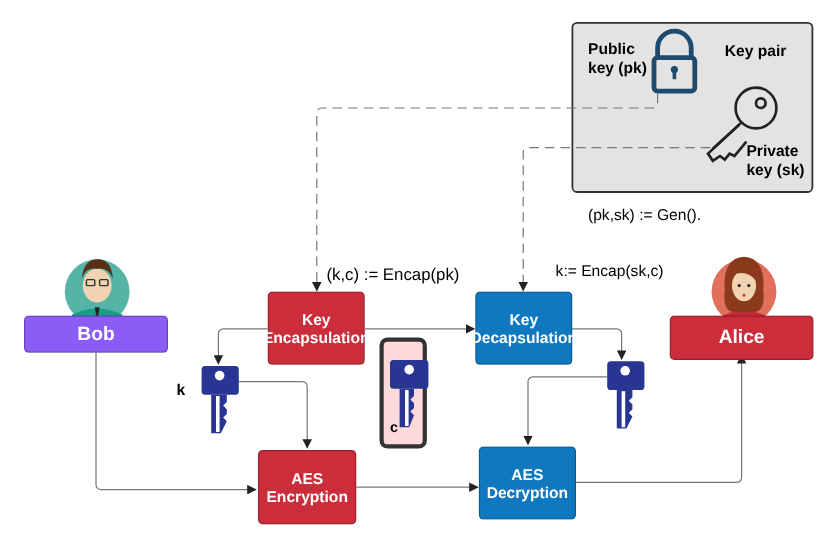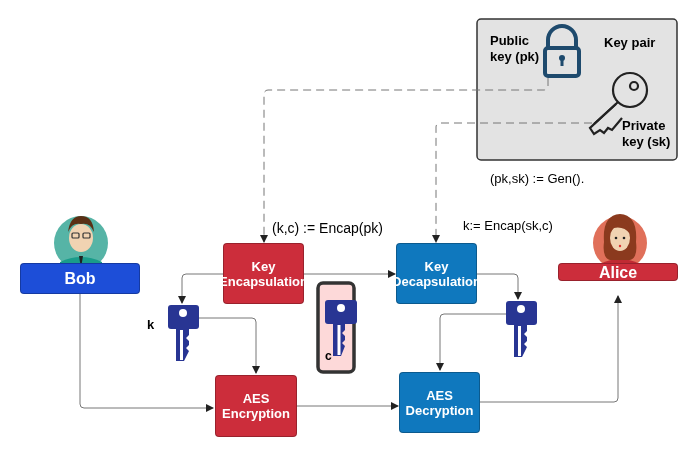--- a/index.html
+++ b/index.html
@@ -3,21 +3,21 @@
 <meta charset="utf-8">
 <style>
   html, body { margin:0; padding:0; background:#ffffff; }
   body { width:700px; height:457px; position:relative; overflow:hidden; font-family:"Liberation Sans", sans-serif; }
   svg.diagram { position:absolute; left:0; top:0; }
   .lbl { position:absolute; font-family:"Liberation Sans", sans-serif; color:#000000; }
   .box { position:absolute; border-radius:4px; color:#fff; font-weight:bold; display:flex; align-items:center; justify-content:center; text-align:center; box-sizing:border-box; border:1px solid rgba(0,0,0,0.25); }
   .box span { display:block; line-height:15px; font-size:13px; }
   .red { background:#cc2d3b; }
   .blue { background:#0f78be; }
-  .teal { background:#1d4ed8; }
+  .teal { background:#8b5cf6; }
   .namebox { font-size:16px; }
   .bold { font-weight:bold; }
 </style>
 </head>
 <body>
 
 <svg class="diagram" width="700" height="457" viewBox="0 0 700 457">
   <defs>
     <marker id="arr" markerWidth="8" markerHeight="8" refX="7" refY="4" orient="auto" markerUnits="userSpaceOnUse">
       <path d="M0,0 L8,4 L0,8 z" fill="#222"></path>
@@ -106,21 +106,21 @@
   <div>key (sk)</div>
 </div>
 <div class="lbl" style="left:490px;top:171px;font-size:13px;">(pk,sk) := Gen().</div>
 
 <div class="lbl" style="left:272px;top:220px;font-size:14px;">(k,c) := Encap(pk)</div>
 <div class="lbl" style="left:463px;top:218px;font-size:13px;">k:= Encap(sk,c)</div>
 
 <div class="box teal namebox" style="left:20px;top:263px;width:120px;height:31px;">
   <span style="font-size:16px;">Bob</span>
 </div>
-<div class="box red namebox" style="left:558px;top:263px;width:120px;height:18px;">
+<div class="box red namebox" style="left:558px;top:263px;width:120px;height:37px;">
   <span style="font-size:16px;">Alice</span>
 </div>
 
 <div class="box red" style="left:223px;top:243px;width:81px;height:61px;flex-direction:column;">
   <span>Key</span>
   <span>Encapsulation</span>
 </div>
 <div class="box blue" style="left:396px;top:243px;width:81px;height:61px;flex-direction:column;">
   <span>Key</span>
   <span>Decapsulation</span>

